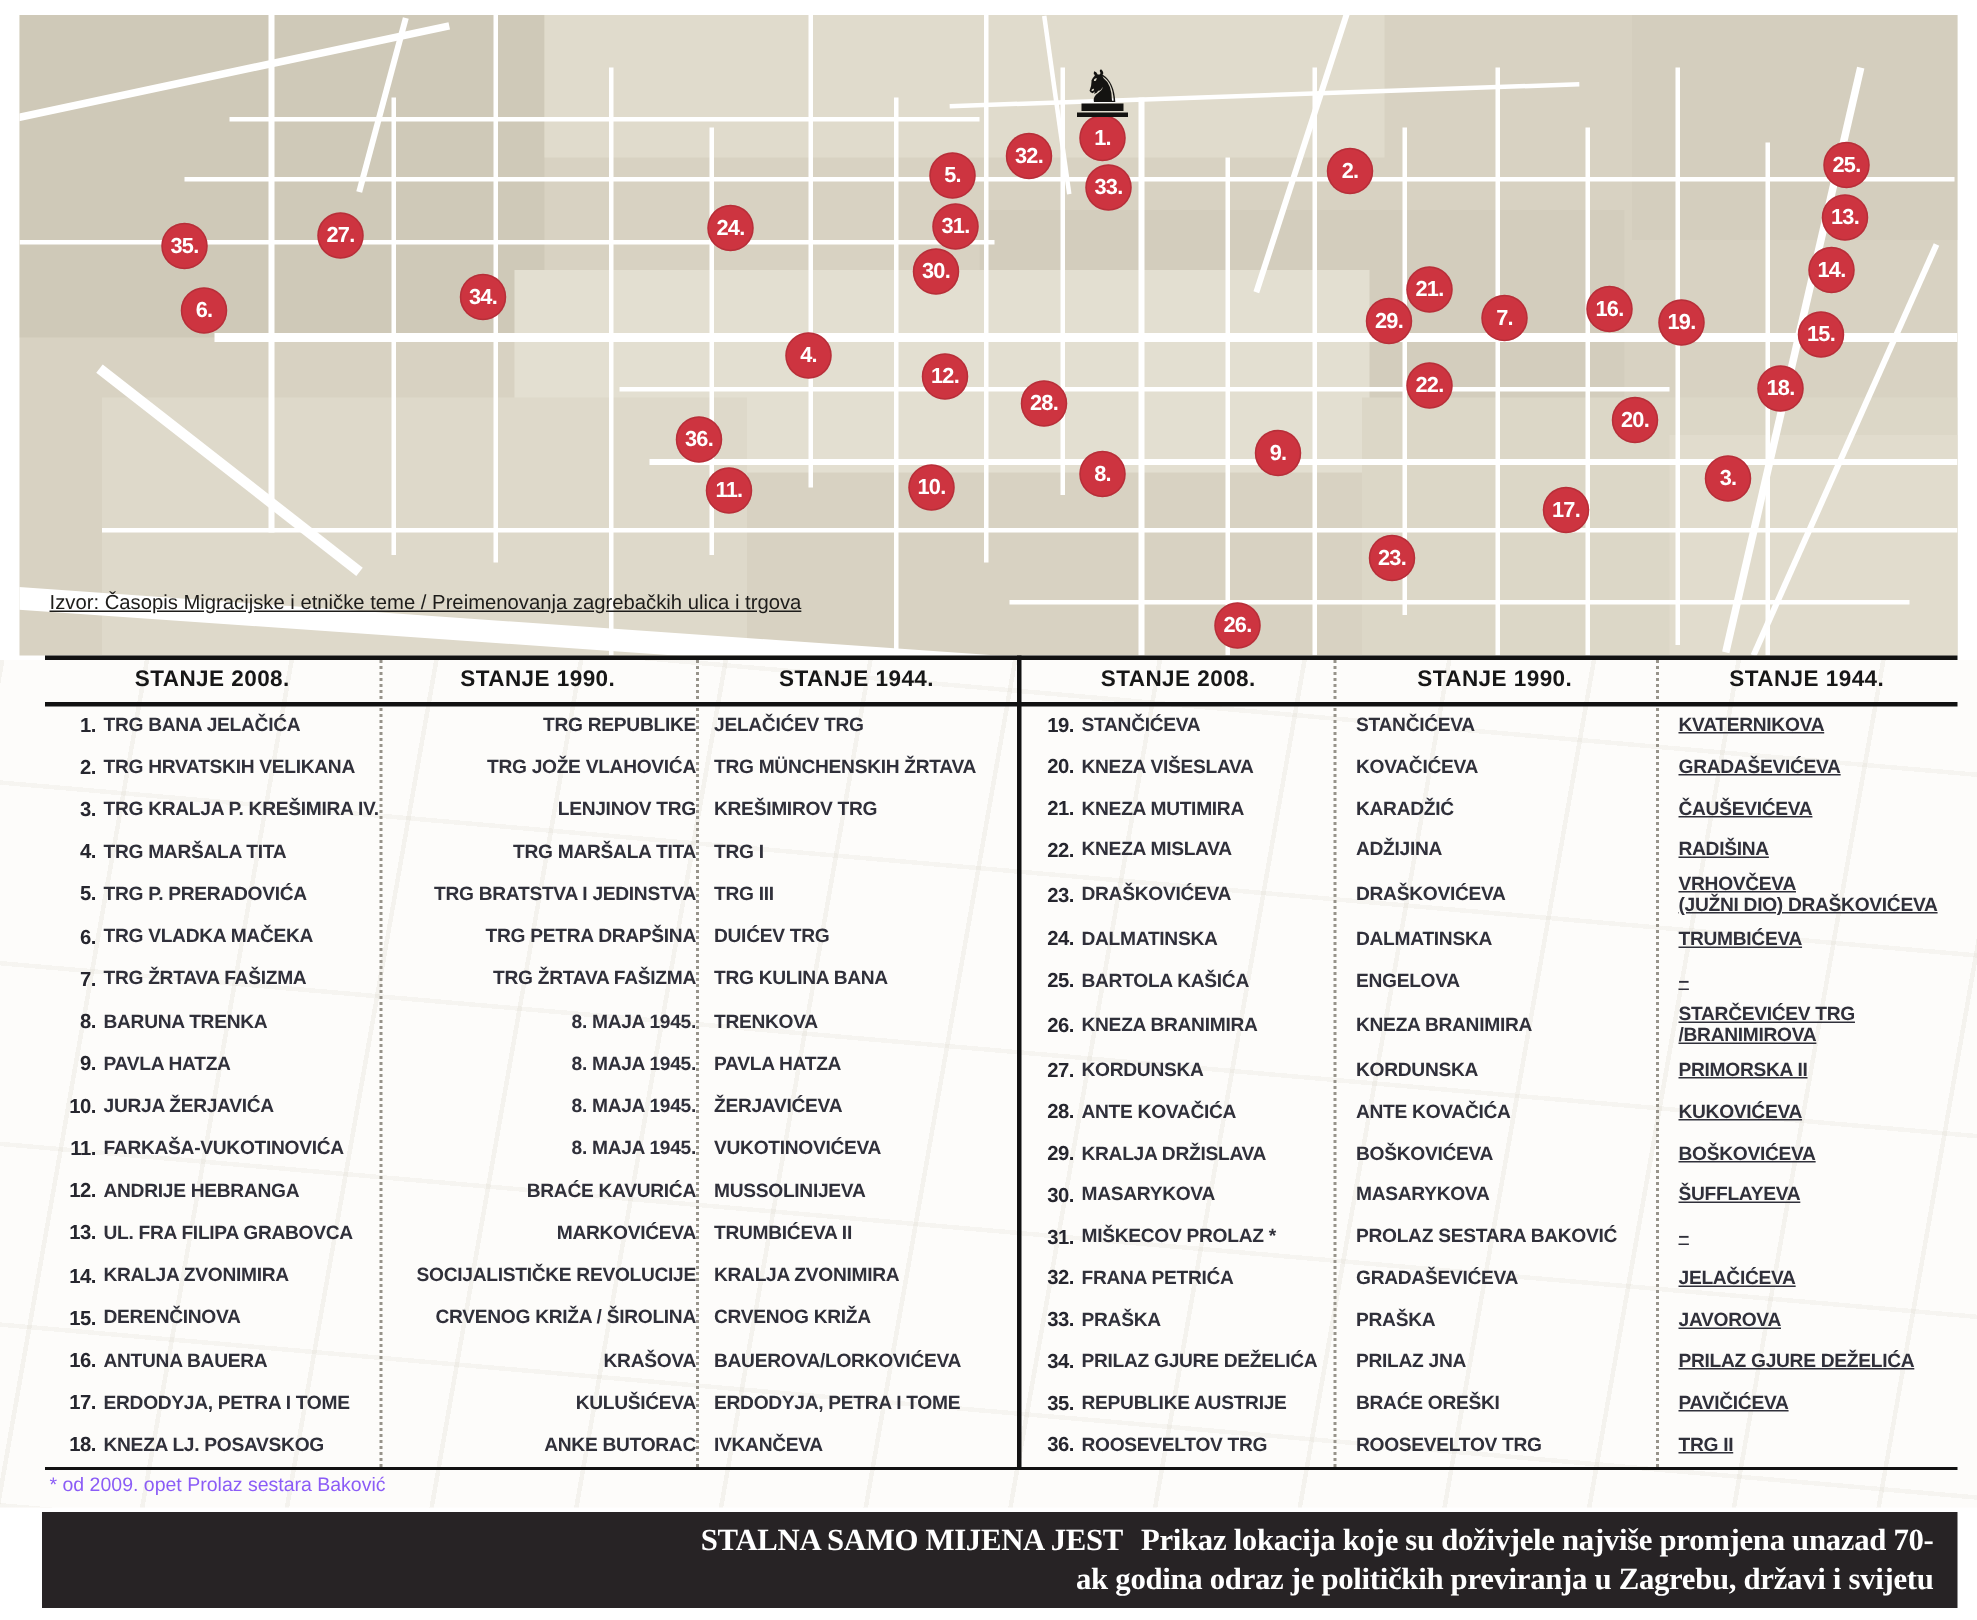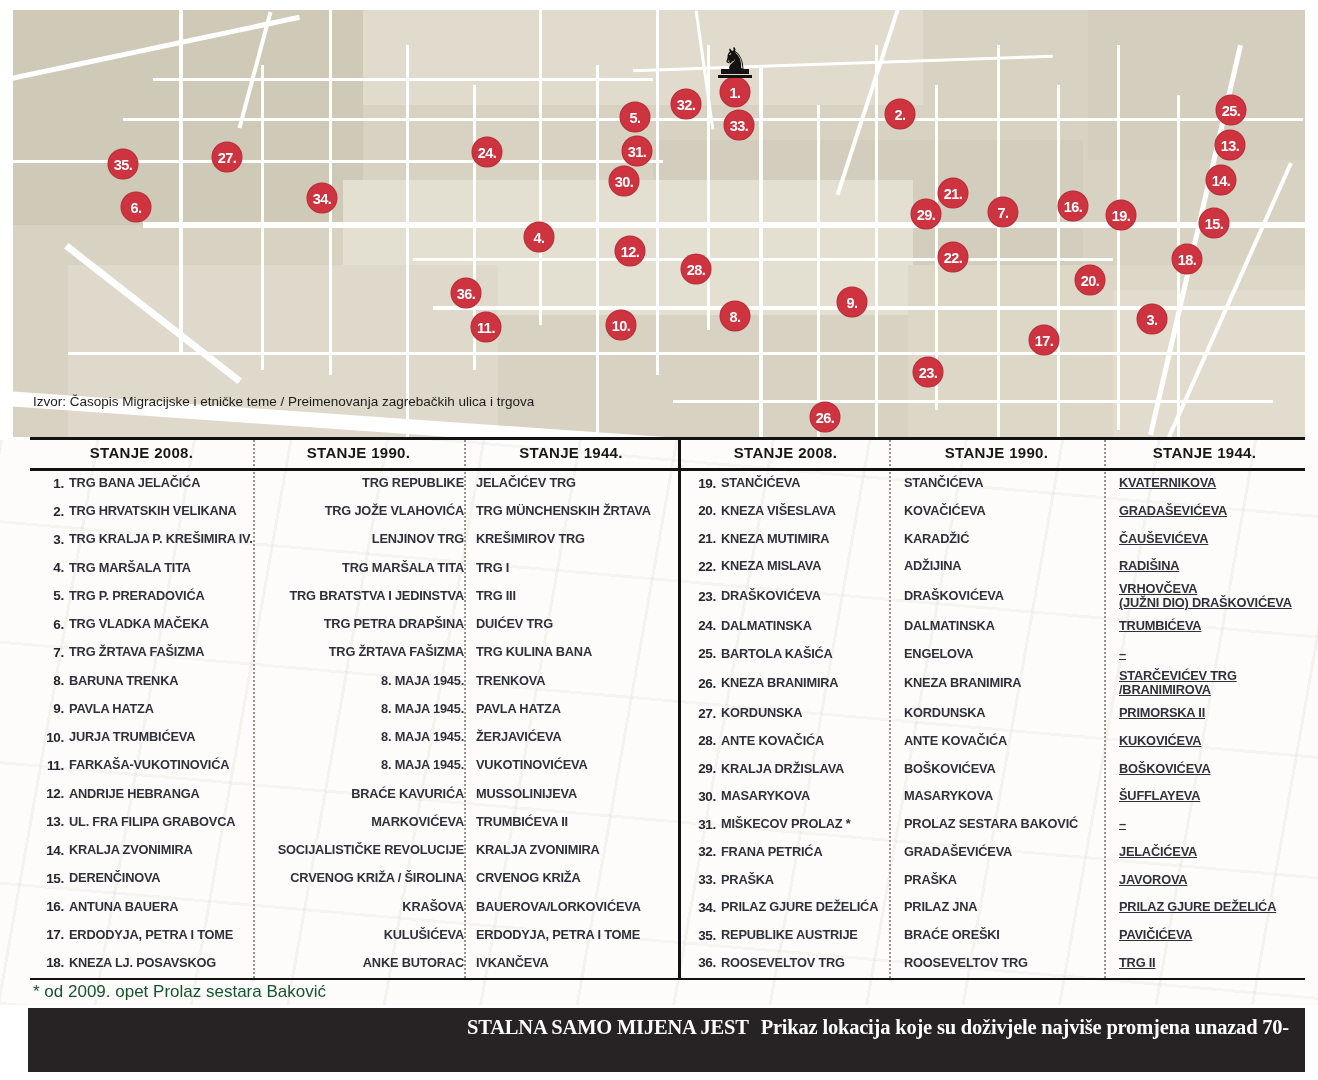--- a/index.html
+++ b/index.html
@@ -27,21 +27,21 @@
     position:absolute;width:31px;height:31px;border-radius:50%;
     background:#cd3440;transform:translate(-50%,-50%);z-index:20;
     display:flex;align-items:center;justify-content:center;
     box-shadow:0 0 0 1px rgba(120,30,35,0.25) inset;
   }
   .marker-label{
     color:#ffffff;font-weight:bold;font-size:14.5px;letter-spacing:-0.5px;
   }
   .source{
     position:absolute;left:20px;top:383px;z-index:30;color:#1d1c1a;
-    font-size:13.5px;line-height:17px;
+    font-size:13.5px;line-height:17px;text-decoration:underline;
   }
   
   .table-ghost{
     position:absolute;left:0;top:440px;width:1318px;height:565px;
     background:
       repeating-linear-gradient(100deg, rgba(205,200,184,0.18) 0 3px, transparent 3px 95px),
       repeating-linear-gradient(5deg, rgba(205,200,184,0.14) 0 3px, transparent 3px 120px),
       #fdfcfa;
   }
   .hline{position:absolute;left:30px;width:1275px;background:#121212;z-index:5;}
@@ -69,21 +69,21 @@
     font-weight:bold;font-size:12.8px;color:#30303a;letter-spacing:-0.2px;
     white-space:pre-line;line-height:14px;box-sizing:border-box;
   }
   #left-rows .c1{flex:0 0 184px;}
   #left-rows .c2{flex:0 0 211px;padding-left:12px;text-align:right;}
   #left-rows .c3{flex:1;padding-left:12px;}
   #right-rows .c1{flex:0 0 173px;}
   #right-rows .c2{flex:0 0 215px;padding-left:10px;}
   #right-rows .c3{flex:1;padding-left:10px;text-decoration:underline;}
   .footnote{
-    position:absolute;left:33px;top:982px;font-size:17px;color:#14532d;z-index:6;
+    position:absolute;left:33px;top:982px;font-size:13px;color:#8b5cf6;z-index:6;
   }
   
   .footer{
     position:absolute;left:28px;top:1008px;width:1277px;height:64px;
     background:#272325;color:#ffffff;z-index:10;
     font-family:"Liberation Serif", serif;font-weight:bold;
     text-align:right;box-sizing:border-box;padding:6px 16px 0 0;
     font-size:20.5px;line-height:26px;letter-spacing:-0.2px;
   }
   .footer .kicker{margin-right:12px;}
@@ -326,21 +326,21 @@
     <span class="tcell c3">TRENKOVA</span>
   </div>
     <div class="trow">
     <span class="tnum">9.</span>
     <span class="tcell c1">PAVLA HATZA</span>
     <span class="tcell c2">8. MAJA 1945.</span>
     <span class="tcell c3">PAVLA HATZA</span>
   </div>
     <div class="trow">
     <span class="tnum">10.</span>
-    <span class="tcell c1">JURJA TRUMBIĆEVA</span>
+    <span class="tcell c1">JURJA ŽERJAVIĆA</span>
     <span class="tcell c2">8. MAJA 1945.</span>
     <span class="tcell c3">ŽERJAVIĆEVA</span>
   </div>
     <div class="trow">
     <span class="tnum">11.</span>
     <span class="tcell c1">FARKAŠA-VUKOTINOVIĆA</span>
     <span class="tcell c2">8. MAJA 1945.</span>
     <span class="tcell c3">VUKOTINOVIĆEVA</span>
   </div>
     <div class="trow">
@@ -498,13 +498,14 @@
     <span class="tcell c3">TRG II</span>
   </div>
   </div>
 
 <div class="footnote">* od 2009. opet Prolaz sestara Baković</div>
 
 <div class="footer">
   <div>
     <span class="kicker">STALNA SAMO MIJENA JEST</span><span>Prikaz lokacija koje su doživjele najviše promjena unazad 70-</span>
   </div>
+  <div>ak godina odraz je političkih previranja u Zagrebu, državi i svijetu</div>
 </div>
 
 </body></html>

